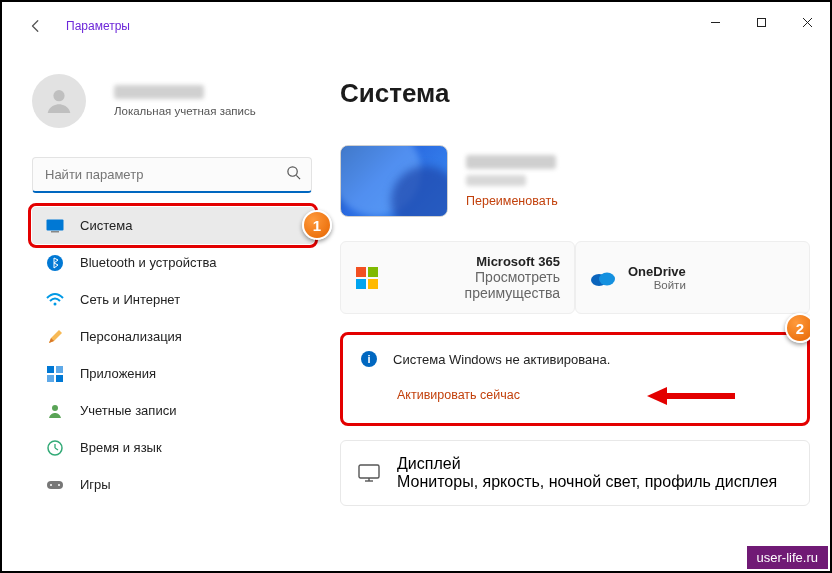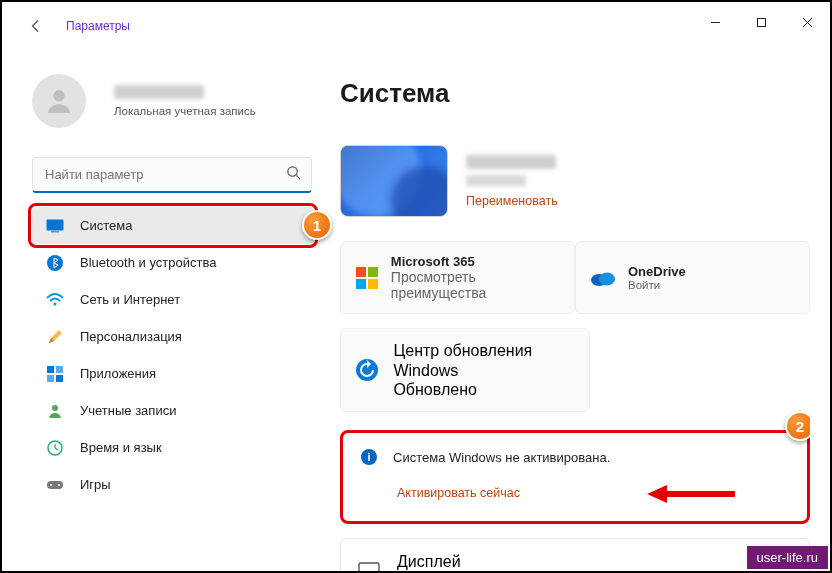--- a/index.html
+++ b/index.html
@@ -131,21 +131,21 @@
   .thumb::before, .thumb::after{
     content:""; position:absolute; border-radius:50%;
   }
   .thumb::before{ width:90px;height:90px;background:rgba(120,180,255,.5); left:-10px; top:-20px; filter:blur(3px);}
   .thumb::after{ width:70px;height:70px;background:rgba(30,70,170,.7); left:50px; top:20px; filter:blur(4px);}
   .pccard .blur1{ width:90px;height:14px;background:#cfcfcf;filter:blur(2px);border-radius:3px;margin-bottom:6px;}
   .pccard .blur2{ width:60px;height:11px;background:#d8d8d8;filter:blur(2px);border-radius:3px;margin-bottom:8px;}
   .link { color:#c2410c; font-size:12.5px; cursor:pointer;}
   .cards2 {
     margin-top: 24px;
-    display:flex; gap:0;
+    display:flex; gap:0;text-align:right;
   }
   .card {
     flex:1; background:#fafafa; border:1px solid #eee; border-radius:6px;
     padding:12px 14px; display:flex; align-items:center;
     min-height:56px;
   }
   .card .ic { width:26px;height:26px; display:flex;align-items:center;justify-content:center; margin-right:12px;}
   .card .t1 { font-size:13px;font-weight:600;color:#222;}
   .card .t2 { font-size:14px;color:#666;}
   .winupdate {
@@ -351,32 +351,20 @@
             <ellipse cx="17" cy="10" rx="8" ry="6.5" fill="#1490df"></ellipse>
           </svg>
       </span>
       <div>
         <div class="t1">OneDrive</div>
         <div class="t2 link" style="font-size:11.5px;">Войти</div>
       </div>
     </div>
   </div>
 
-  <div class="winupdate">
-    <span class="ic">
-      <svg width="24" height="24" viewBox="0 0 24 24">
-          <circle cx="12" cy="12" r="11" fill="#0c7bd6"></circle>
-          <path d="M12 5a7 7 0 107 7h-2a5 5 0 11-5-5v3l4-4-4-4v3z" fill="#fff"></path>
-        </svg>
-    </span>
-    <div>
-      <div class="t1" style="line-height:1.25">Центр обновления Windows</div>
-      <div class="t2">Обновлено</div>
-    </div>
-  </div>
 
   <div class="activation">
     <div class="badge" style="right:-8px; top:-22px;">2</div>
     <div class="row1">
       <span class="info">i</span>
       <span>Система Windows не активирована.</span>
     </div>
     <div class="row2">
       <span class="link">Активировать сейчас</span>
     </div>

